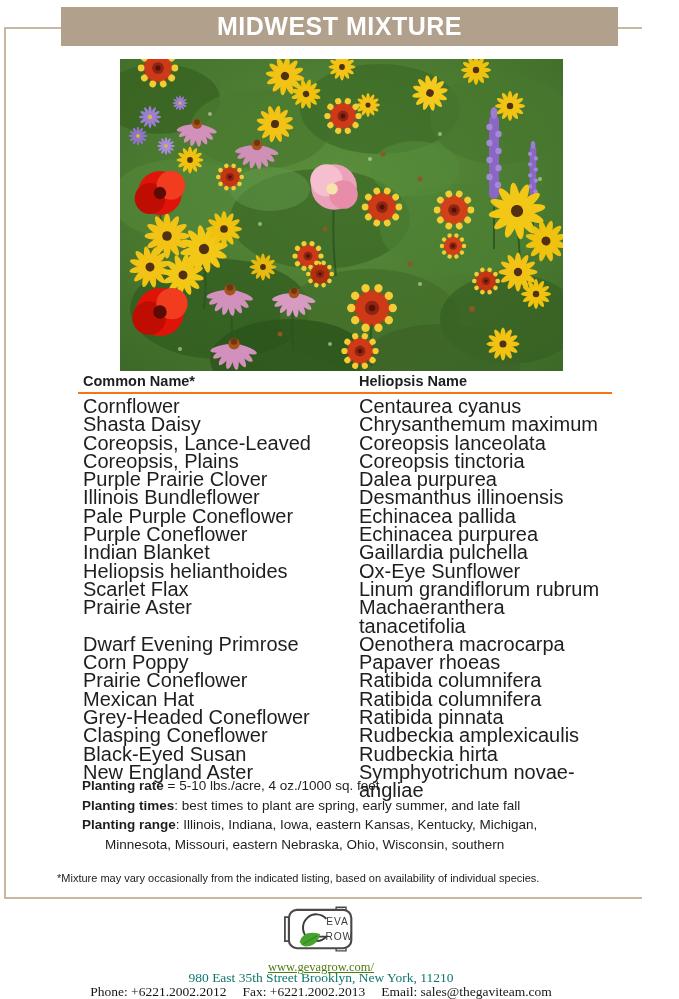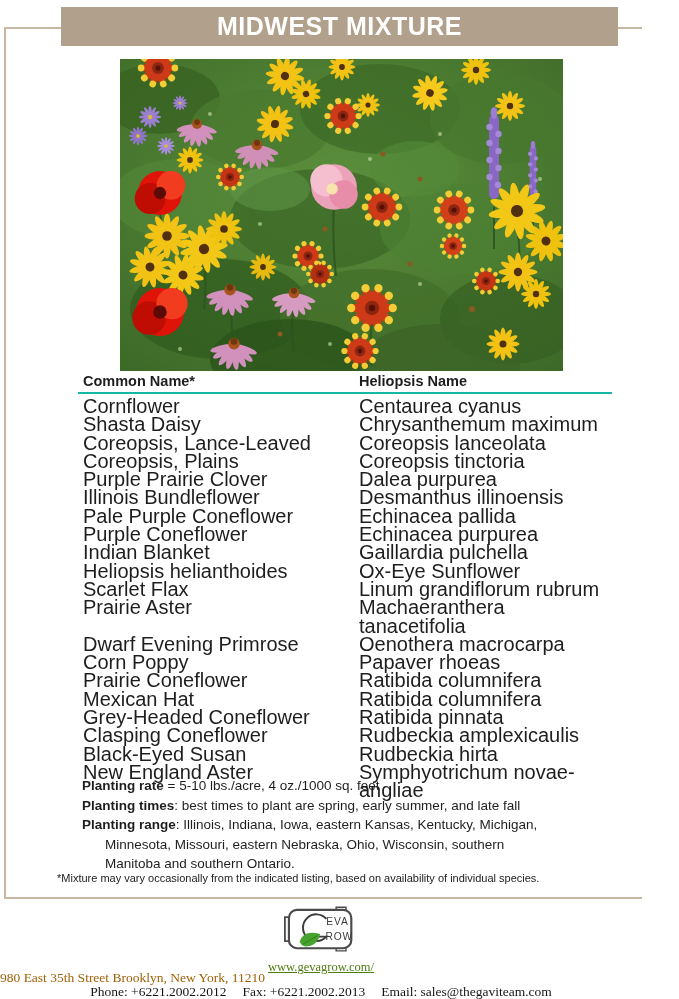--- a/index.html
+++ b/index.html
@@ -8,35 +8,35 @@
   .box-border{position:absolute;left:4px;top:27px;width:669px;height:872px;
         border:2px solid #c8b7a1;box-sizing:border-box;}
   .header-bar{position:absolute;left:61px;top:7px;width:557px;height:39px;background:#b1a08b;
         display:flex;align-items:center;justify-content:center;}
   .header-bar h1{margin:0;font-size:25px;font-weight:bold;color:#fff;letter-spacing:.5px;}
   .photo{position:absolute;left:120px;top:59px;width:443px;height:312px;}
   .photo svg{display:block;}
   
   .species-table{position:absolute;left:78px;top:373px;width:534px;}
   .thead{display:grid;grid-template-columns:276px 1fr;padding:0 0 3px 5px;
-        font-weight:bold;font-size:14.5px;border-bottom:2px solid #14b8a6;}
+        font-weight:bold;font-size:14.5px;border-bottom:2px solid #f97316;}
   .trow{display:grid;grid-template-columns:276px 1fr;padding-left:5px;
         font-size:20px;line-height:18.3px;}
   .tbody{padding-top:3px;}
   
   .planting{position:absolute;left:82px;top:776px;width:535px;font-size:13.5px;line-height:19.5px;}
   .planting b{font-weight:bold;}
   .cont{padding-left:23px;}
   .footnote{position:absolute;left:57px;top:872px;width:570px;font-size:11px;color:#222;}
   
   .brand-logo{position:absolute;top:906px;left:50%;transform:translateX(-50%);}
   .website{position:absolute;top:957px;width:100%;text-align:center;}
   .website a{font-family:"Liberation Serif",serif;font-size:12.5px;color:#4d7c0f;text-decoration:underline;}
-  .address{position:absolute;top:970px;width:100%;text-align:left;
-        font-family:"Liberation Serif",serif;font-size:13.5px;color:#a16207;}
+  .address{position:absolute;top:970px;width:100%;text-align:center;
+        font-family:"Liberation Serif",serif;font-size:13.5px;color:#0f766e;}
   .contact{position:absolute;top:984px;width:100%;text-align:center;
         font-family:"Liberation Serif",serif;font-size:13.5px;color:#161616;}
   .contact span{display:inline-block;margin:0 8px;}
 </style>
 </head>
 <body>
 
 <div class="page">
 
   <div class="box-border"></div>
@@ -352,21 +352,20 @@
           <div>Symphyotrichum novae- angliae</div>
         </div>
       </div>
   </div>
 
   <div class="planting">
     <div><b>Planting rate</b><span> = 5-10 lbs./acre, 4 oz./1000 sq. feet</span></div>
     <div><b>Planting times</b><span>: best times to plant are spring, early summer, and late fall</span></div>
     <div><b>Planting range</b><span>: Illinois, Indiana, Iowa, eastern Kansas, Kentucky, Michigan,</span></div>
     <div class="cont">Minnesota, Missouri, eastern Nebraska, Ohio, Wisconsin, southern</div>
-    <div class="cont">Manitoba and southern Ontario.</div>
   </div>
 
   <div class="footnote">*Mixture may vary occasionally from the indicated listing, based on availability of individual species.</div>
 
   <div class="brand-logo">
     <svg viewBox="0 0 92 52" width="82" height="47">
       <rect x="10" y="4" width="70" height="43" rx="9" fill="#fff" stroke="#4a4a4a" stroke-width="2.4"></rect>
       <path d="M10,12 h-4.5 v27 h4.5" stroke="#4a4a4a" stroke-width="2" fill="none"></path>
       <path d="M63,4 v-3 h11 v3" stroke="#4a4a4a" stroke-width="1.6" fill="none"></path>
       <path d="M63,47 v3 h11 v-3" stroke="#4a4a4a" stroke-width="1.6" fill="none"></path>

